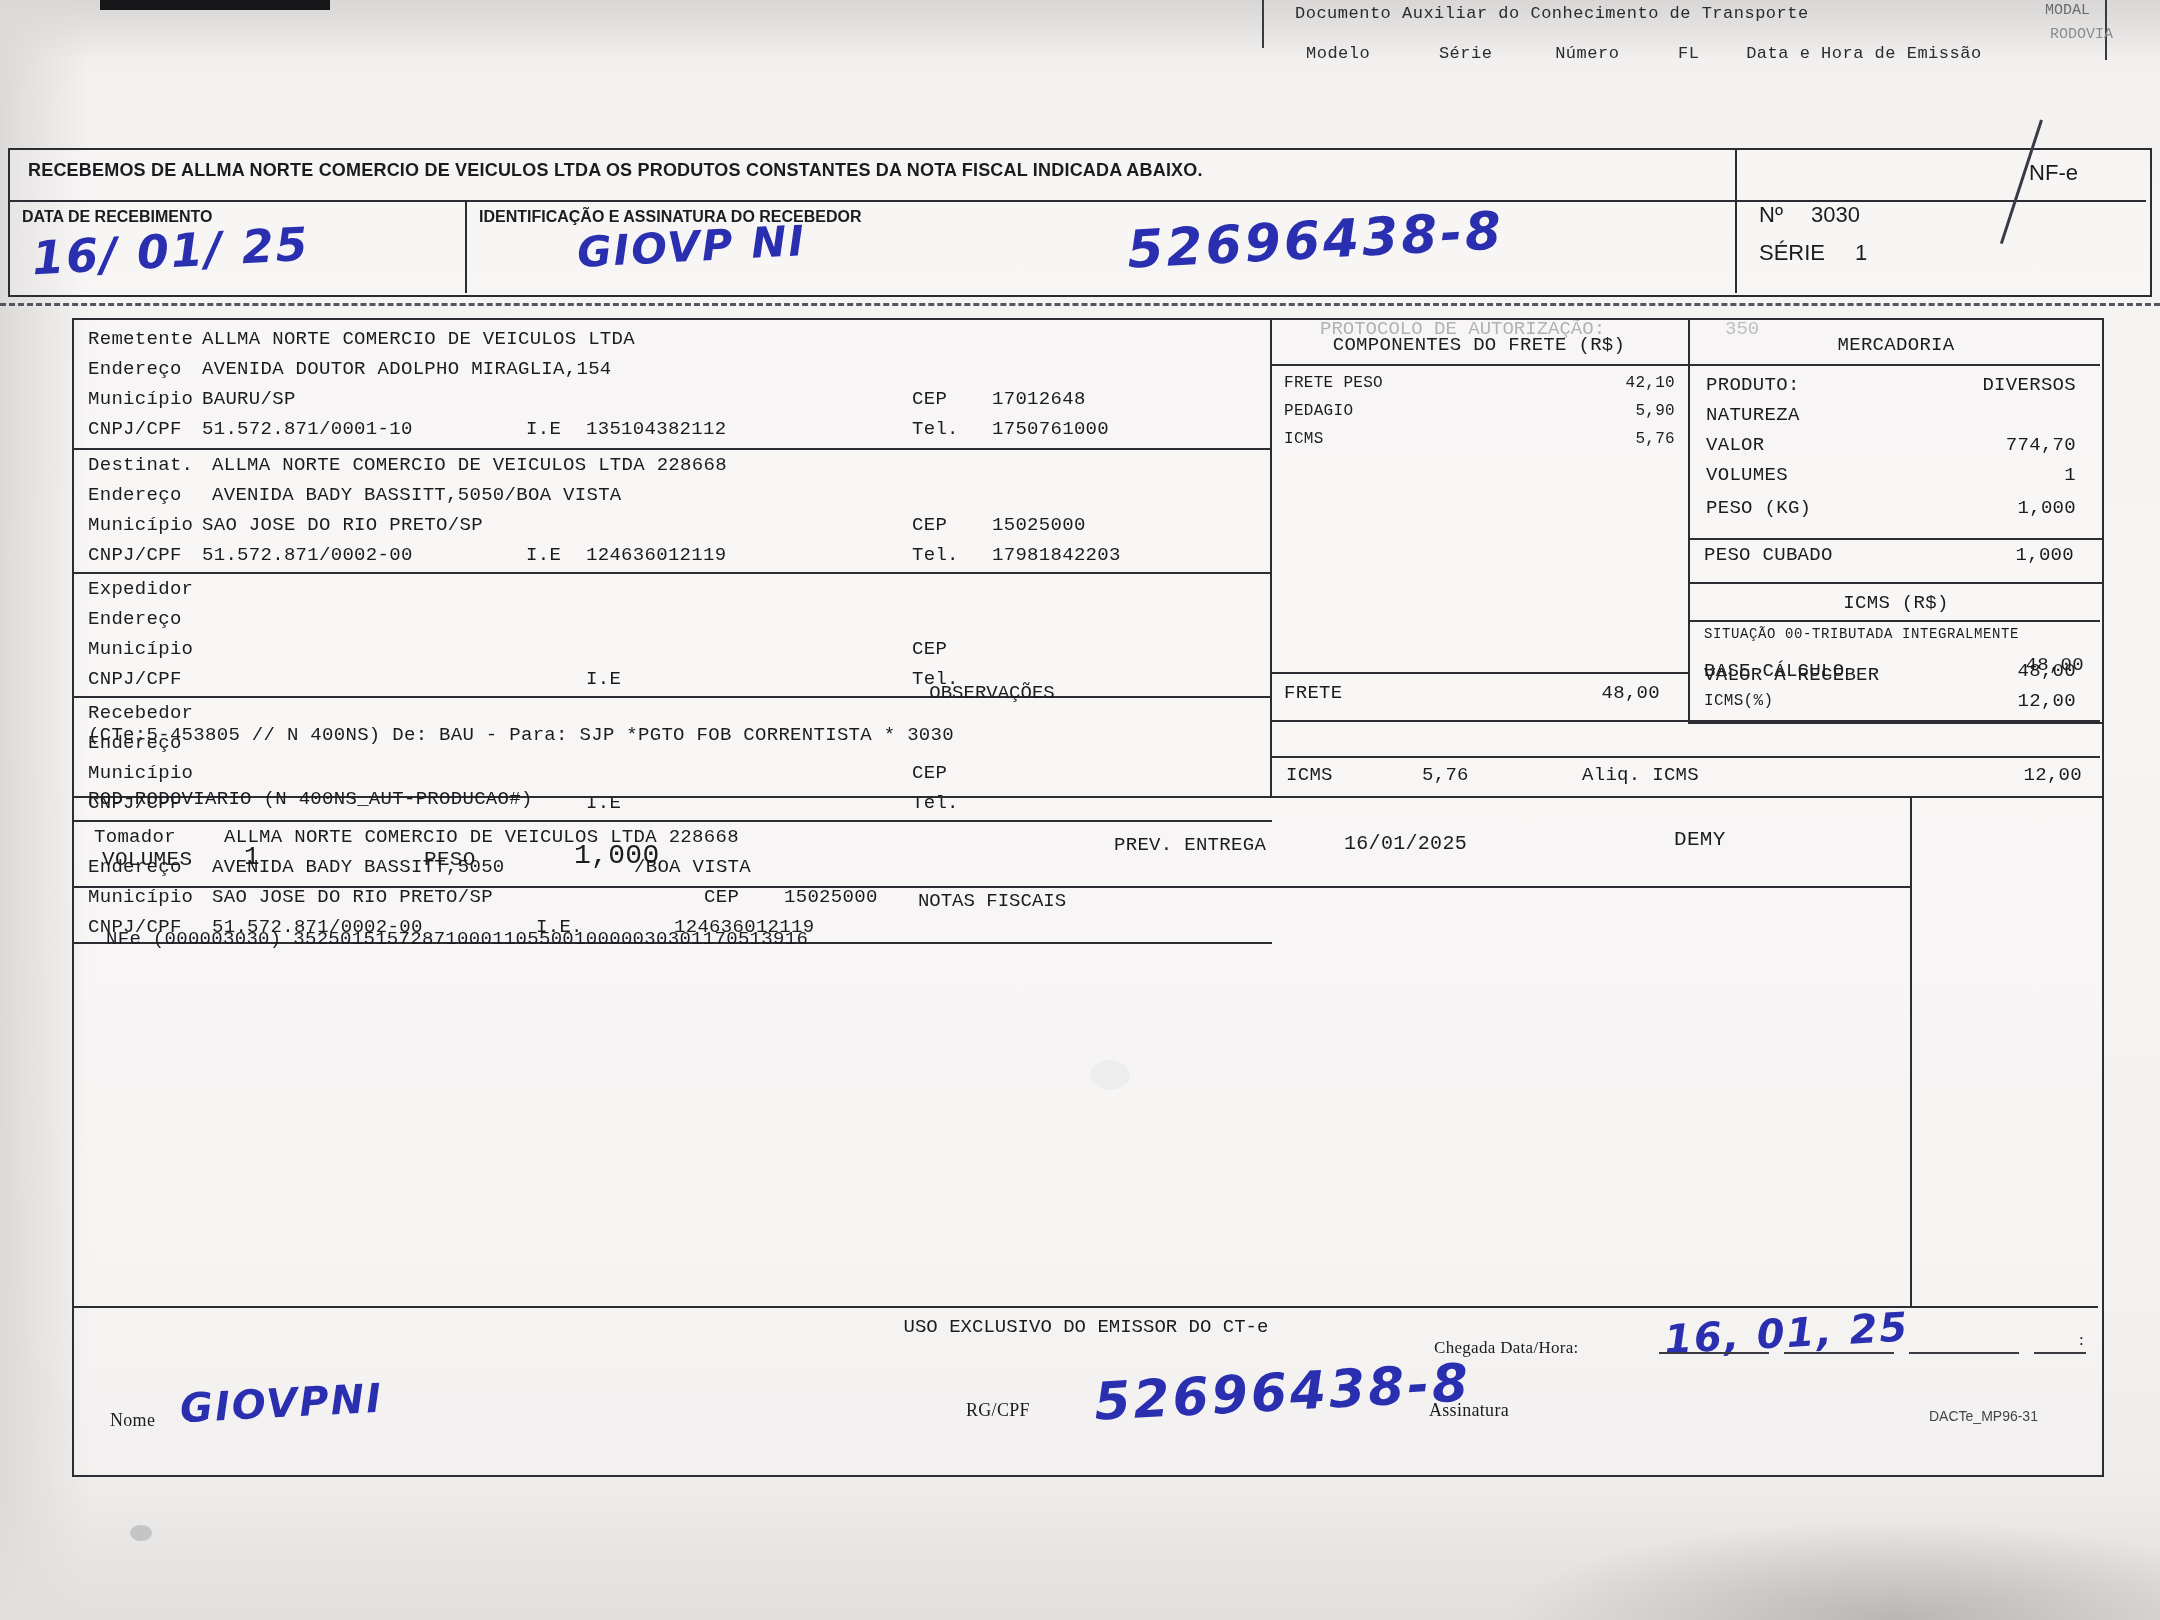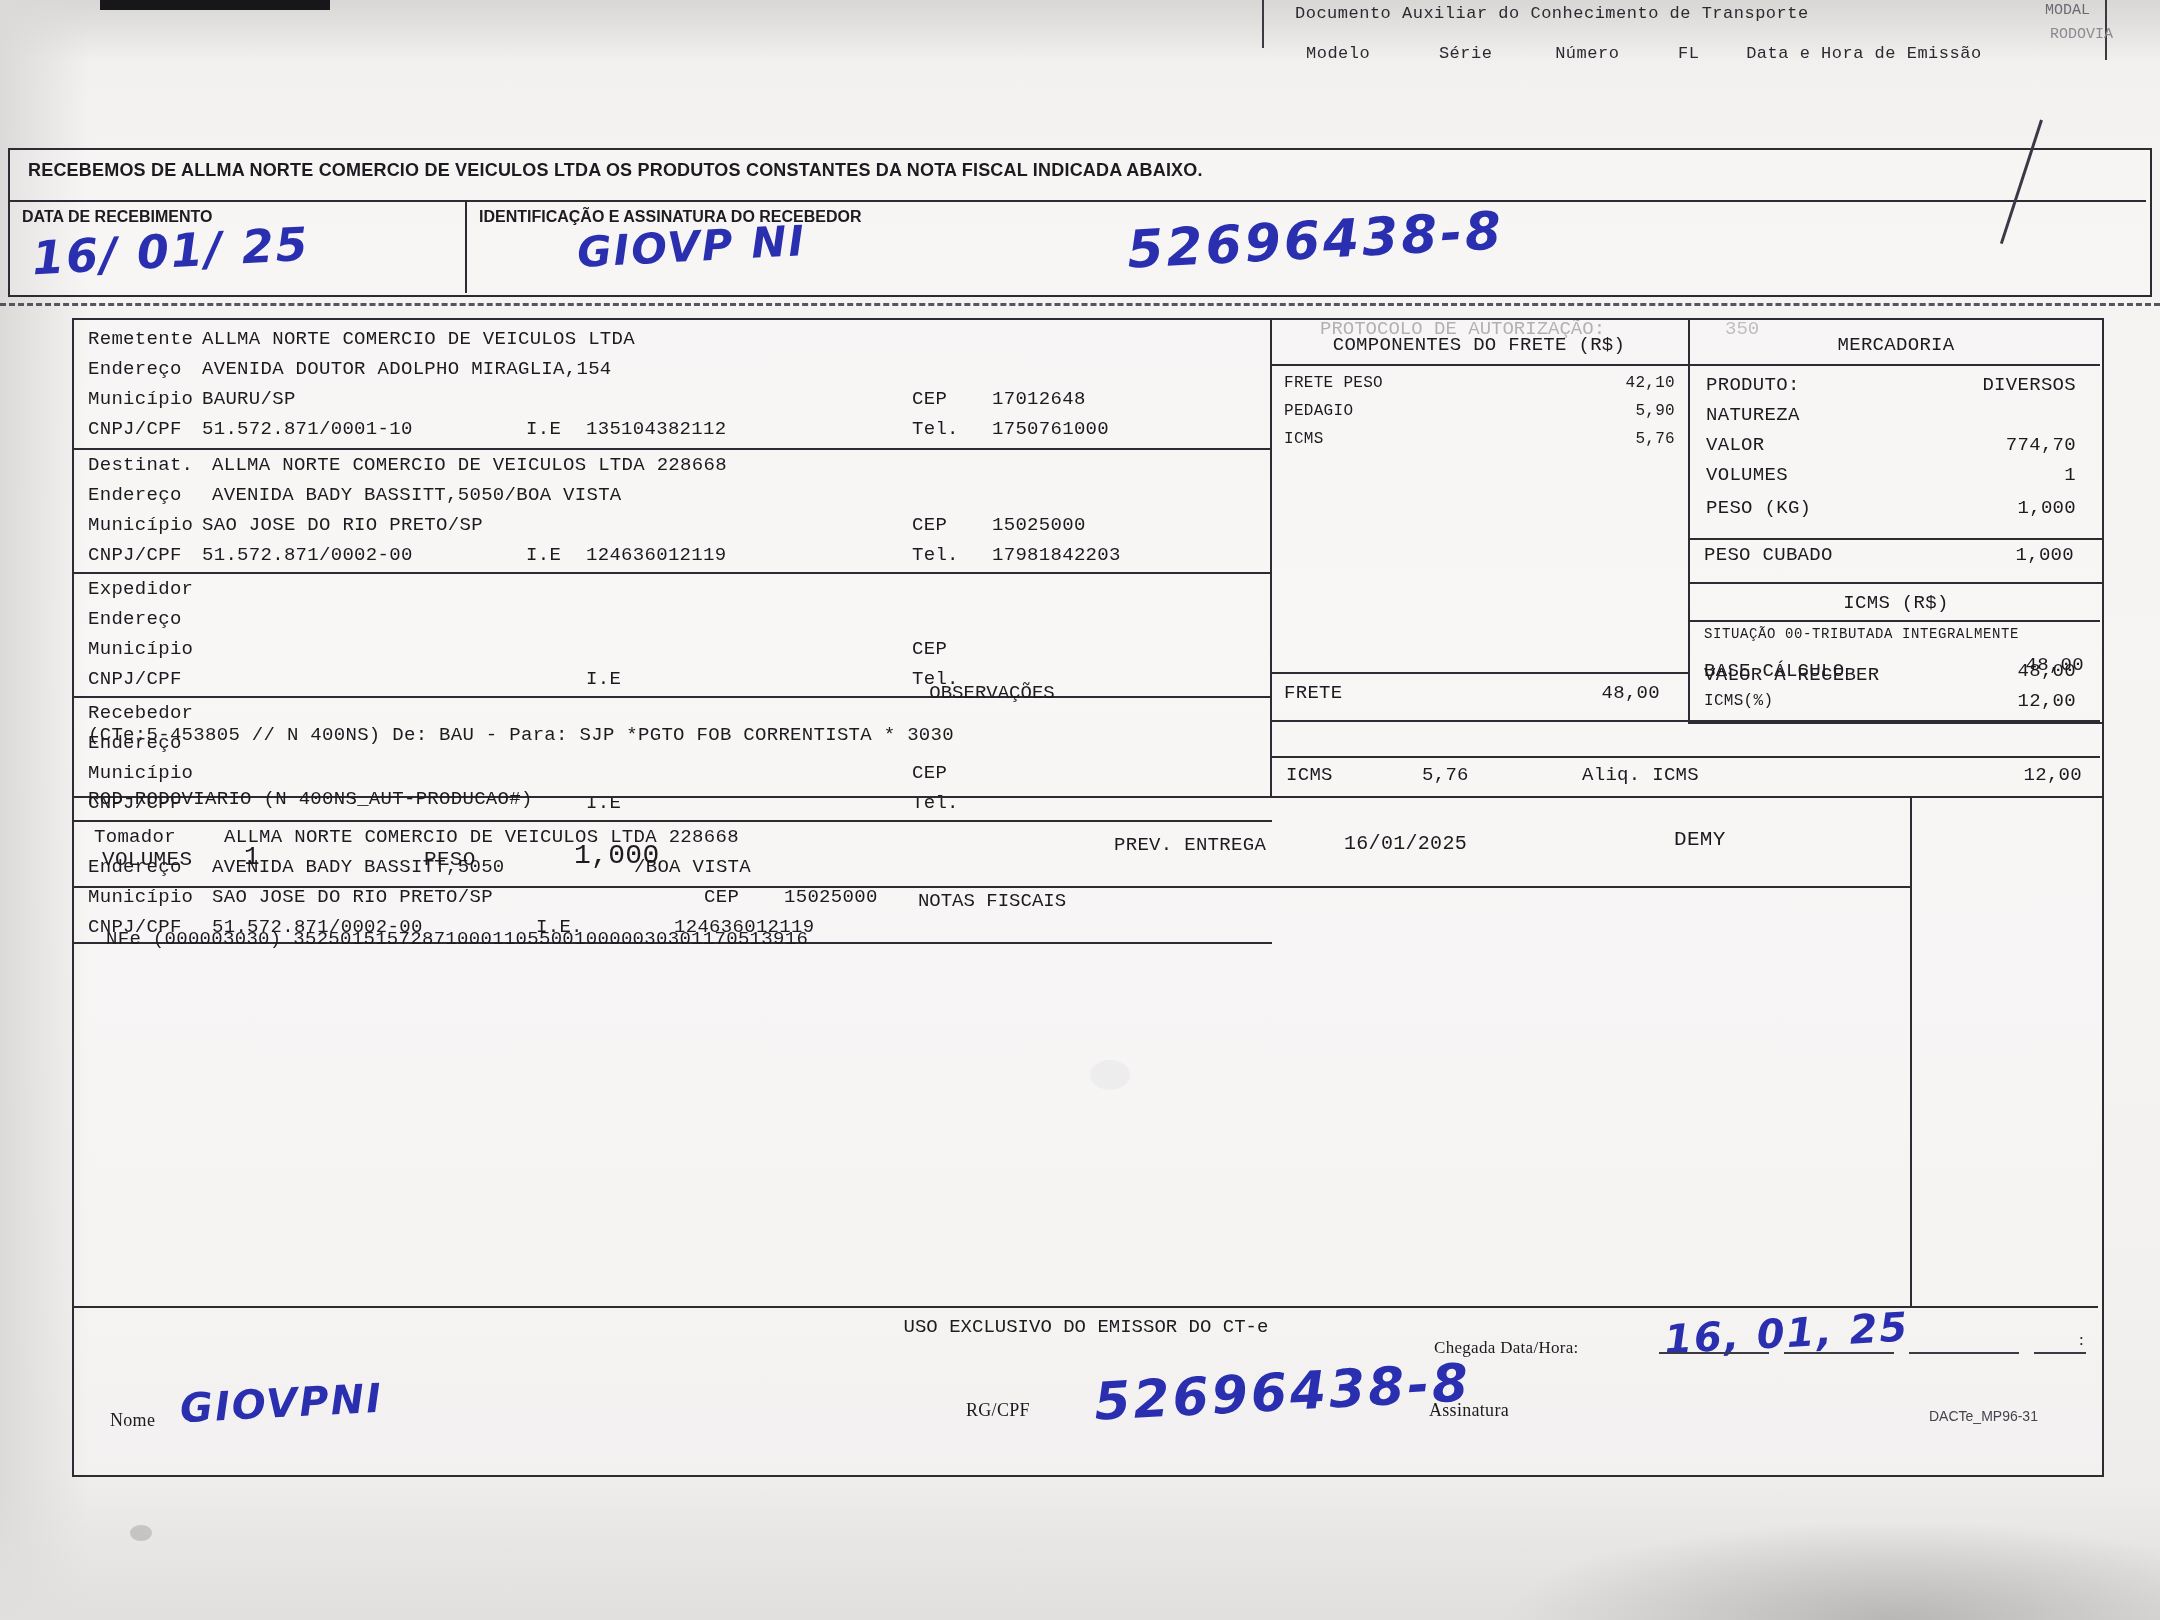--- a/index.html
+++ b/index.html
@@ -207,20 +207,29 @@
       <div class="rcpt-lbl">DATA DE RECEBIMENTO</div>
       <div class="hand" style="position:absolute;left:22px;top:22px;font-size:46px;">16/ 01/ 25</div>
     </div>
 
     <div class="rcpt-col2">
       <div class="rcpt-lbl">IDENTIFICAÇÃO E ASSINATURA DO RECEBEDOR</div>
       <div class="hand" style="position:absolute;left:110px;top:20px;font-size:42px;">GIOVP NI</div>
       <div class="hand" style="position:absolute;left:660px;top:8px;font-size:52px;letter-spacing:3px;">52696438-8</div>
     </div>
 
+    <div class="rcpt-col3">
+      <div class="nfe-lbl">NF-e</div>
+      <div class="nfe-num">
+        <span>Nº</span><b>3030</b>
+      </div>
+      <div class="nfe-serie">
+        <span>SÉRIE</span><b>1</b>
+      </div>
+    </div>
   </div>
   <div class="nfe-slash"></div>
 
   <div style="position:absolute;left:1320px;top:318px;font-family:'Liberation Mono',monospace;font-size:19px;color:#55555c;opacity:.55;">PROTOCOLO DE AUTORIZAÇÃO:</div>
   <div style="position:absolute;left:1725px;top:318px;font-family:'Liberation Mono',monospace;font-size:19px;color:#55555c;opacity:.45;">350</div>
 
   <div class="dashed-sep"></div>
 
   <div class="doc">
 

